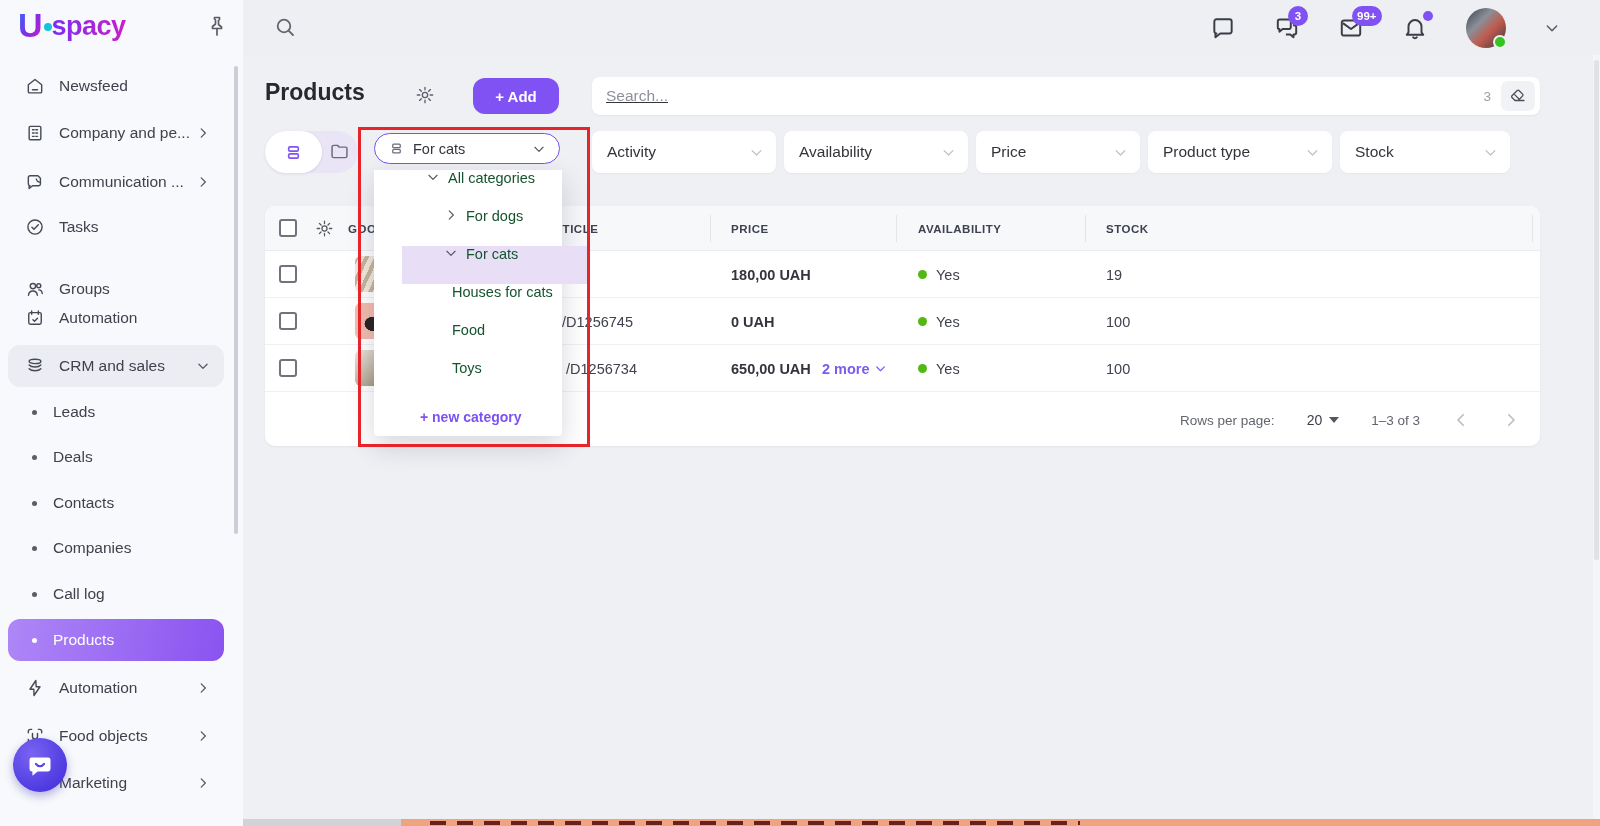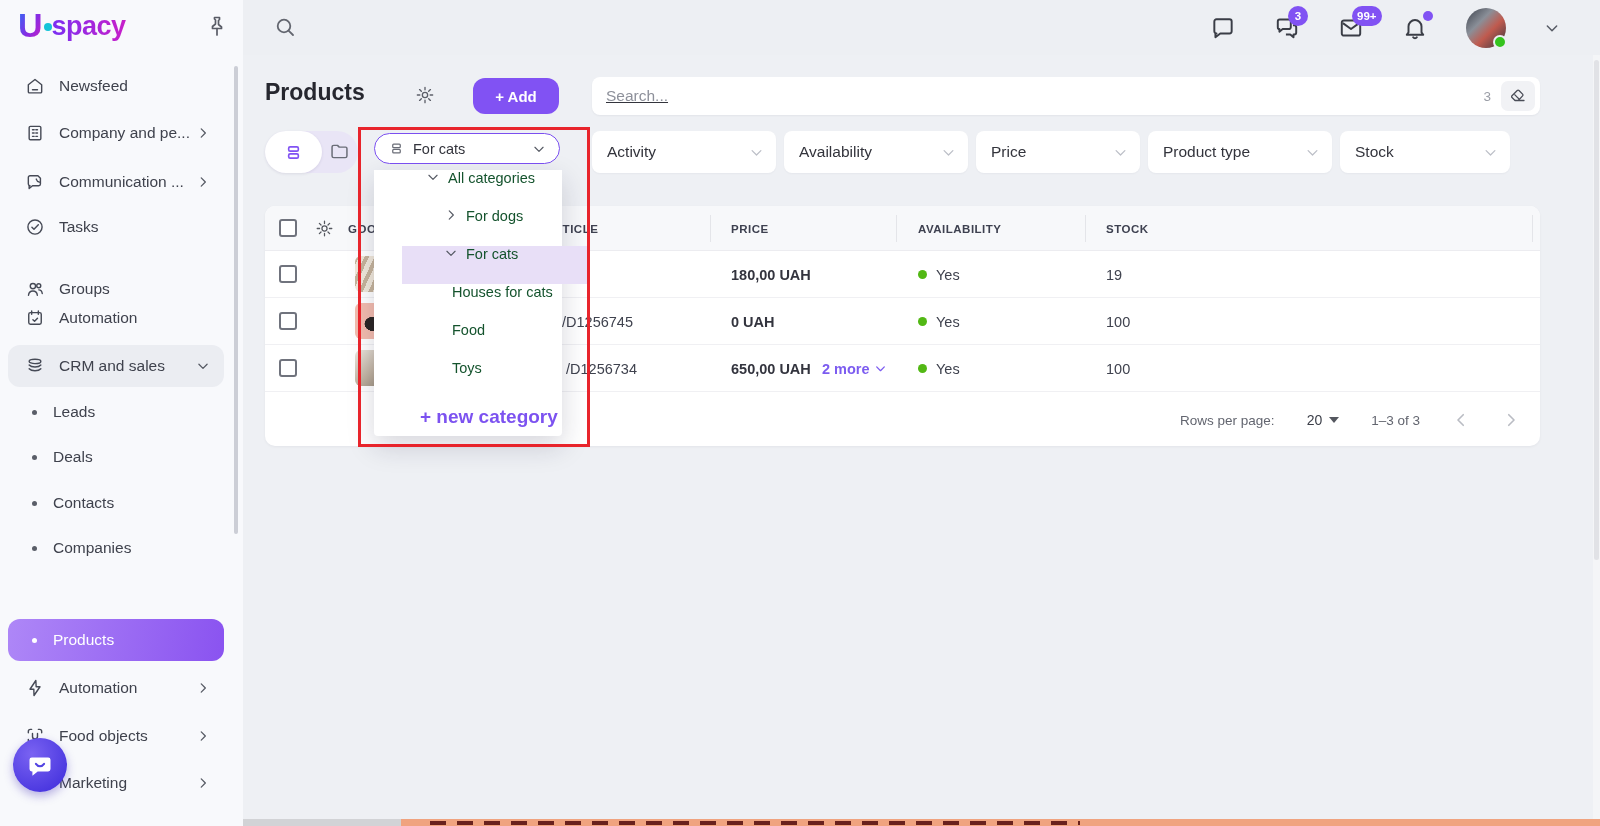--- a/index.html
+++ b/index.html
@@ -102,21 +102,21 @@
   .cat-pill .licon { width:15px; height:15px; color:#6a6d77; margin:0 9px 0 14px; }
   .cat-pill .lbl { font-size:14.5px; color:#33343c; }
   .cat-pill .chev { position:absolute; right:13px; width:14px; height:14px; color:#565a64; }
   .cat-menu { position:absolute; left:374px; top:170px; width:188px; height:266px; background:#fff; z-index:19;
               box-shadow:0 10px 28px rgba(25,25,60,.18); border-radius:0 0 4px 4px; }
   .cm-item { position:absolute; left:0; width:100%; height:38px; display:flex; align-items:flex-start; font-size:14.5px;
              color:#14532d; cursor:pointer;margin-left:28px; }
   .cm-item.sel { background:#e8dff7; }
   .cm-item .chev { width:14px; height:14px; color:#565a64; flex:0 0 auto; }
   .cm-new { position:absolute; left:0; top:228px; width:100%; height:38px; display:flex; align-items:center;
-            padding-left:46px; font-size:19px; font-weight:600; color:#7c52f0; cursor:pointer; }
+            padding-left:46px; font-size:14px; font-weight:600; color:#7c52f0; cursor:pointer; }
   .red-rect { position:absolute; left:358px; top:127px; width:232px; height:320px; border:3px solid #e8242b; z-index:25; pointer-events:none; }
 
   
   .right-scroll { position:absolute; left:1593px; top:55px; width:7px; height:771px; background:#f4f5f7; }
   .right-thumb { position:absolute; left:1594px; top:60px; width:5px; height:500px; background:#e1e2e6; border-radius:3px; }
   .bottom-strip { position:absolute; left:243px; bottom:0; width:1357px; height:7px;
                   background:linear-gradient(90deg,#d2d3d6 0,#d2d3d6 158px,#f0a37f 158px,#f0a37f 100%); }
   .bottom-dashes { position:absolute; left:187px; top:2px; width:650px; height:4px;
                    background:repeating-linear-gradient(90deg,#69211d 0 16px,transparent 16px 27px); }
   svg { display:block; }
@@ -234,20 +234,24 @@
       <span class="bullet"></span>
       <span>Deals</span>
     </div>
     <div class="sub-item" style="top:482px">
       <span class="bullet"></span>
       <span>Contacts</span>
     </div>
     <div class="sub-item" style="top:527px">
       <span class="bullet"></span>
       <span>Companies</span>
+    </div>
+    <div class="sub-item" style="top:573px">
+      <span class="bullet"></span>
+      <span>Call log</span>
     </div>
     <div class="sub-item active nav-item active" style="top:619px">
       <span class="bullet"></span>
       <span>Products</span>
     </div>
 
     <div class="nav-item" style="top:667px">
       <span class="nicon">
           <svg viewBox="0 0 24 24" fill="none" stroke="currentColor" stroke-width="1.7" stroke-linejoin="round">
             <path d="M13 3 6 13.5h4.6L10.8 21 18 10.5h-4.6z"></path>

